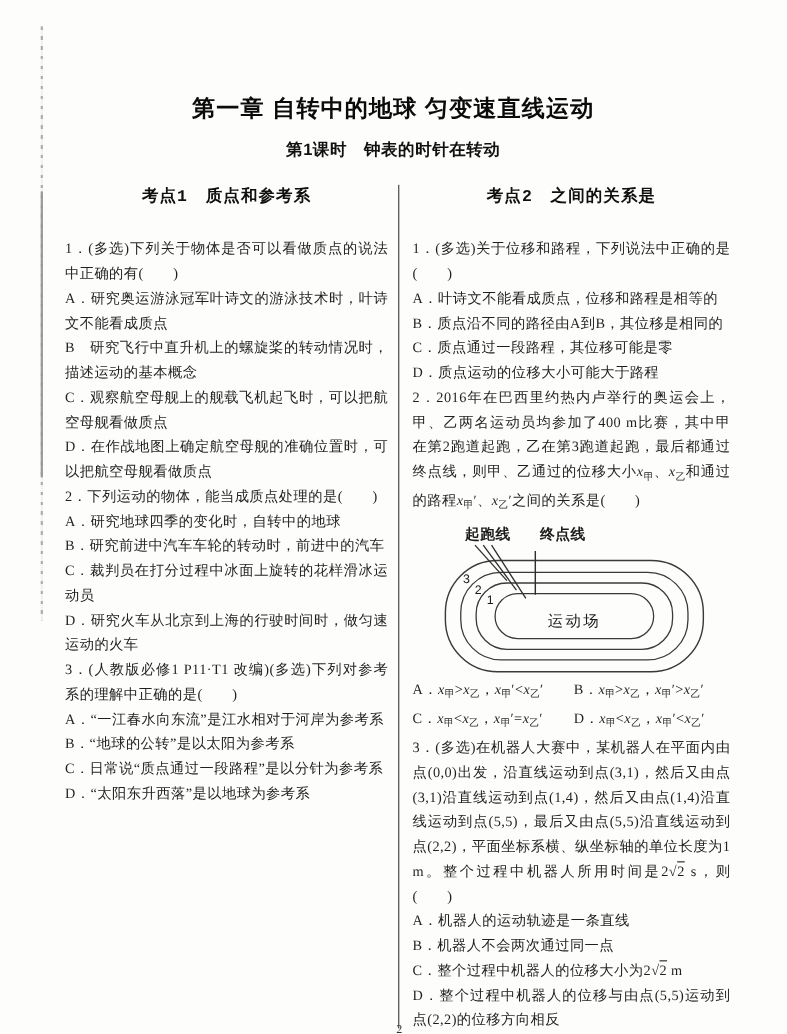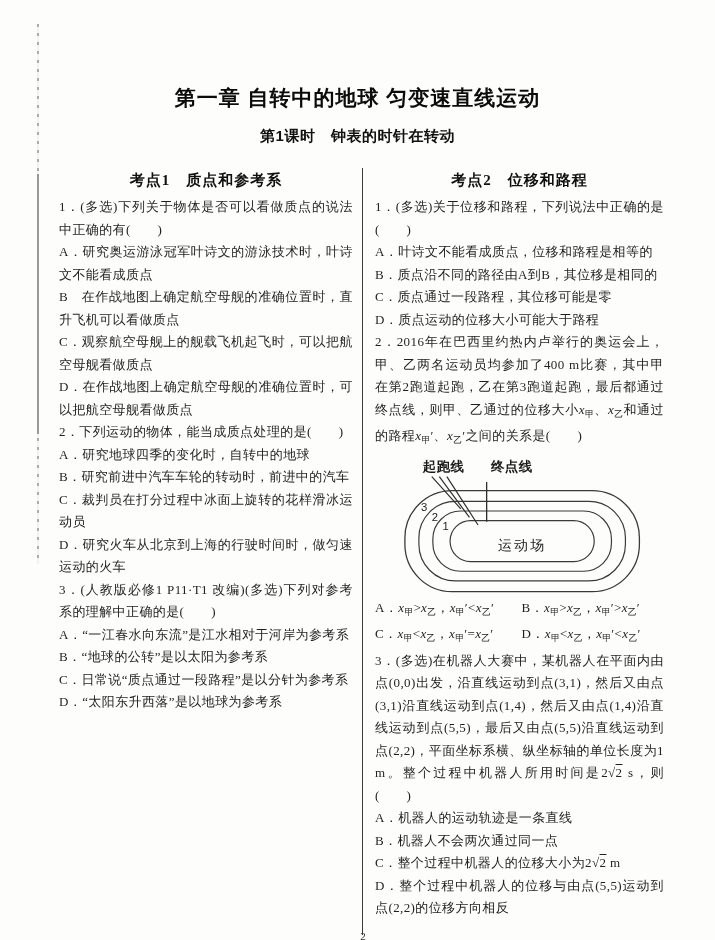--- a/index.html
+++ b/index.html
@@ -23,23 +23,23 @@
   }
   
   .col{position:absolute;top:170px;font-size:13px;line-height:22.5px;letter-spacing:.4px;text-align:justify;}
   .col-left{left:59px;width:294px;}
   .col-right{left:375px;width:289px;}
   .col-divider{
     position:absolute;left:362px;top:168px;width:1.4px;height:767px;
     background:#3a3a3a;
   }
   .section-heading{
-    text-align:center;font-family:Liberation Serif, serif;
+    text-align:center;font-family:Liberation Mono, monospace;
     font-weight:700;font-size:15px;letter-spacing:1px;color:#101010;
-    margin:0 0 6px 0;line-height:20px;
+    margin:0 0 25px 0;line-height:20px;
   }
   .q{margin:0;}
   sub{font-size:9px;vertical-align:-3px;letter-spacing:0;}
   i{font-family:"Liberation Serif","DejaVu Serif",serif;}
   .rad{text-decoration:overline;}
   
   .opt-grid{display:grid;grid-template-columns:1fr 1fr;column-gap:4px;}
   
   .track-figure{width:100%;height:142px;display:flex;justify-content:center;align-items:center;margin:2px 0 1px 0;}
   .track-figure svg{display:block;}
@@ -67,39 +67,39 @@
 <div class="page-title">第一章 自转中的地球 匀变速直线运动</div>
 <div class="page-subtitle">第1课时　钟表的时针在转动</div>
 
 <div class="col-divider"></div>
 
 <div class="col col-left">
   <h3 class="section-heading">考点1　质点和参考系</h3>
 
   <p class="q">1．(多选)下列关于物体是否可以看做质点的说法中正确的有(　　)</p>
   <p class="q">A．研究奥运游泳冠军叶诗文的游泳技术时，叶诗文不能看成质点</p>
-  <p class="q">B　在作战地图上确定航空母舰的准确位置时，直升飞机可以看做质点</p>
+  <p class="q">B　研究飞行中直升机上的螺旋桨的转动情况时，描述运动的基本概念</p>
   <p class="q">C．观察航空母舰上的舰载飞机起飞时，可以把航空母舰看做质点</p>
   <p class="q">D．在作战地图上确定航空母舰的准确位置时，可以把航空母舰看做质点</p>
 
   <p class="q">2．下列运动的物体，能当成质点处理的是(　　)</p>
   <p class="q">A．研究地球四季的变化时，自转中的地球</p>
   <p class="q">B．研究前进中汽车车轮的转动时，前进中的汽车</p>
   <p class="q">C．裁判员在打分过程中冰面上旋转的花样滑冰运动员</p>
   <p class="q">D．研究火车从北京到上海的行驶时间时，做匀速运动的火车</p>
 
   <p class="q">3．(人教版必修1 P11·T1 改编)(多选)下列对参考系的理解中正确的是(　　)</p>
   <p class="q">A．“一江春水向东流”是江水相对于河岸为参考系</p>
   <p class="q">B．“地球的公转”是以太阳为参考系</p>
   <p class="q">C．日常说“质点通过一段路程”是以分针为参考系</p>
   <p class="q">D．“太阳东升西落”是以地球为参考系</p>
 </div>
 
 <div class="col col-right">
-  <h3 class="section-heading">考点2　位移和路程</h3>
+  <h3 class="section-heading">考点2　之间的关系是</h3>
 
   <p class="q">1．(多选)关于位移和路程，下列说法中正确的是(　　)</p>
   <p class="q">A．叶诗文不能看成质点，位移和路程是相等的</p>
   <p class="q">B．质点沿不同的路径由A到B，其位移是相同的</p>
   <p class="q">C．质点通过一段路程，其位移可能是零</p>
   <p class="q">D．质点运动的位移大小可能大于路程</p>
 
   <p class="q">2．2016年在巴西里约热内卢举行的奥运会上，甲、乙两名运动员均参加了400 m比赛，其中甲在第2跑道起跑，乙在第3跑道起跑，最后都通过终点线，则甲、乙通过的位移大小<i>x</i><sub>甲</sub>、<i>x</i><sub>乙</sub>和通过的路程<i>x</i><sub>甲</sub>′、<i>x</i><sub>乙</sub>′之间的关系是(　　)</p>
 
   <div class="track-figure">

